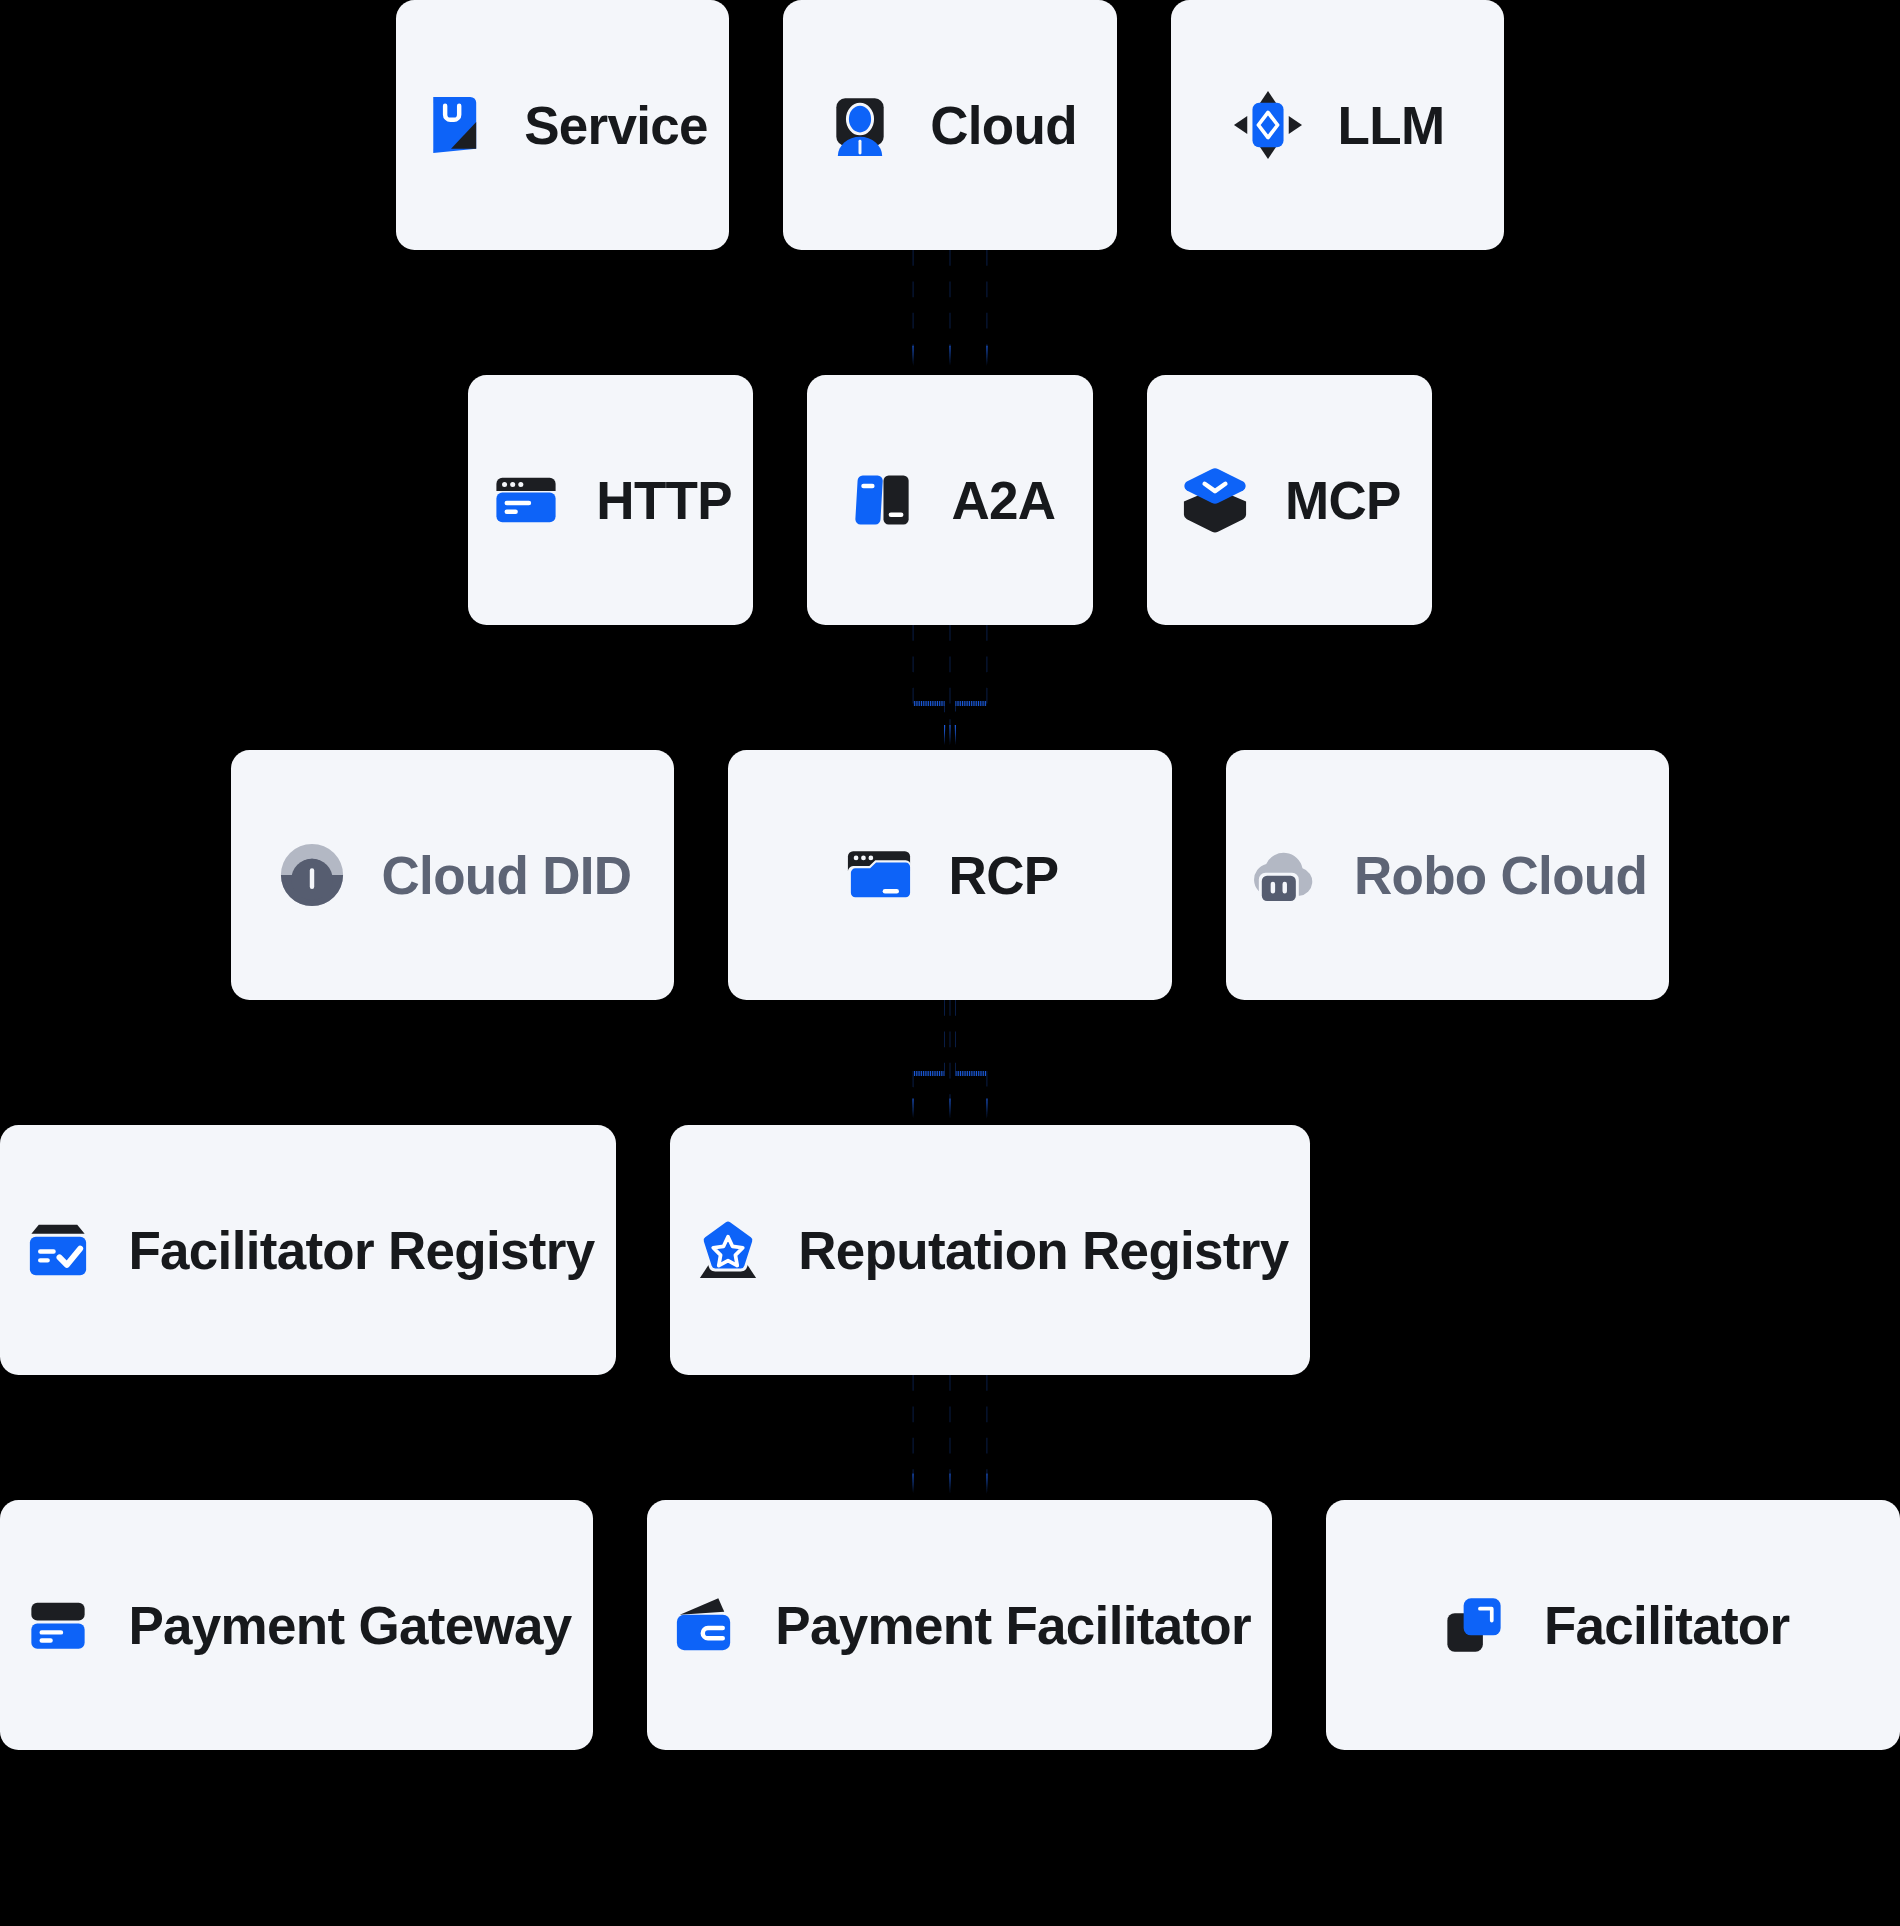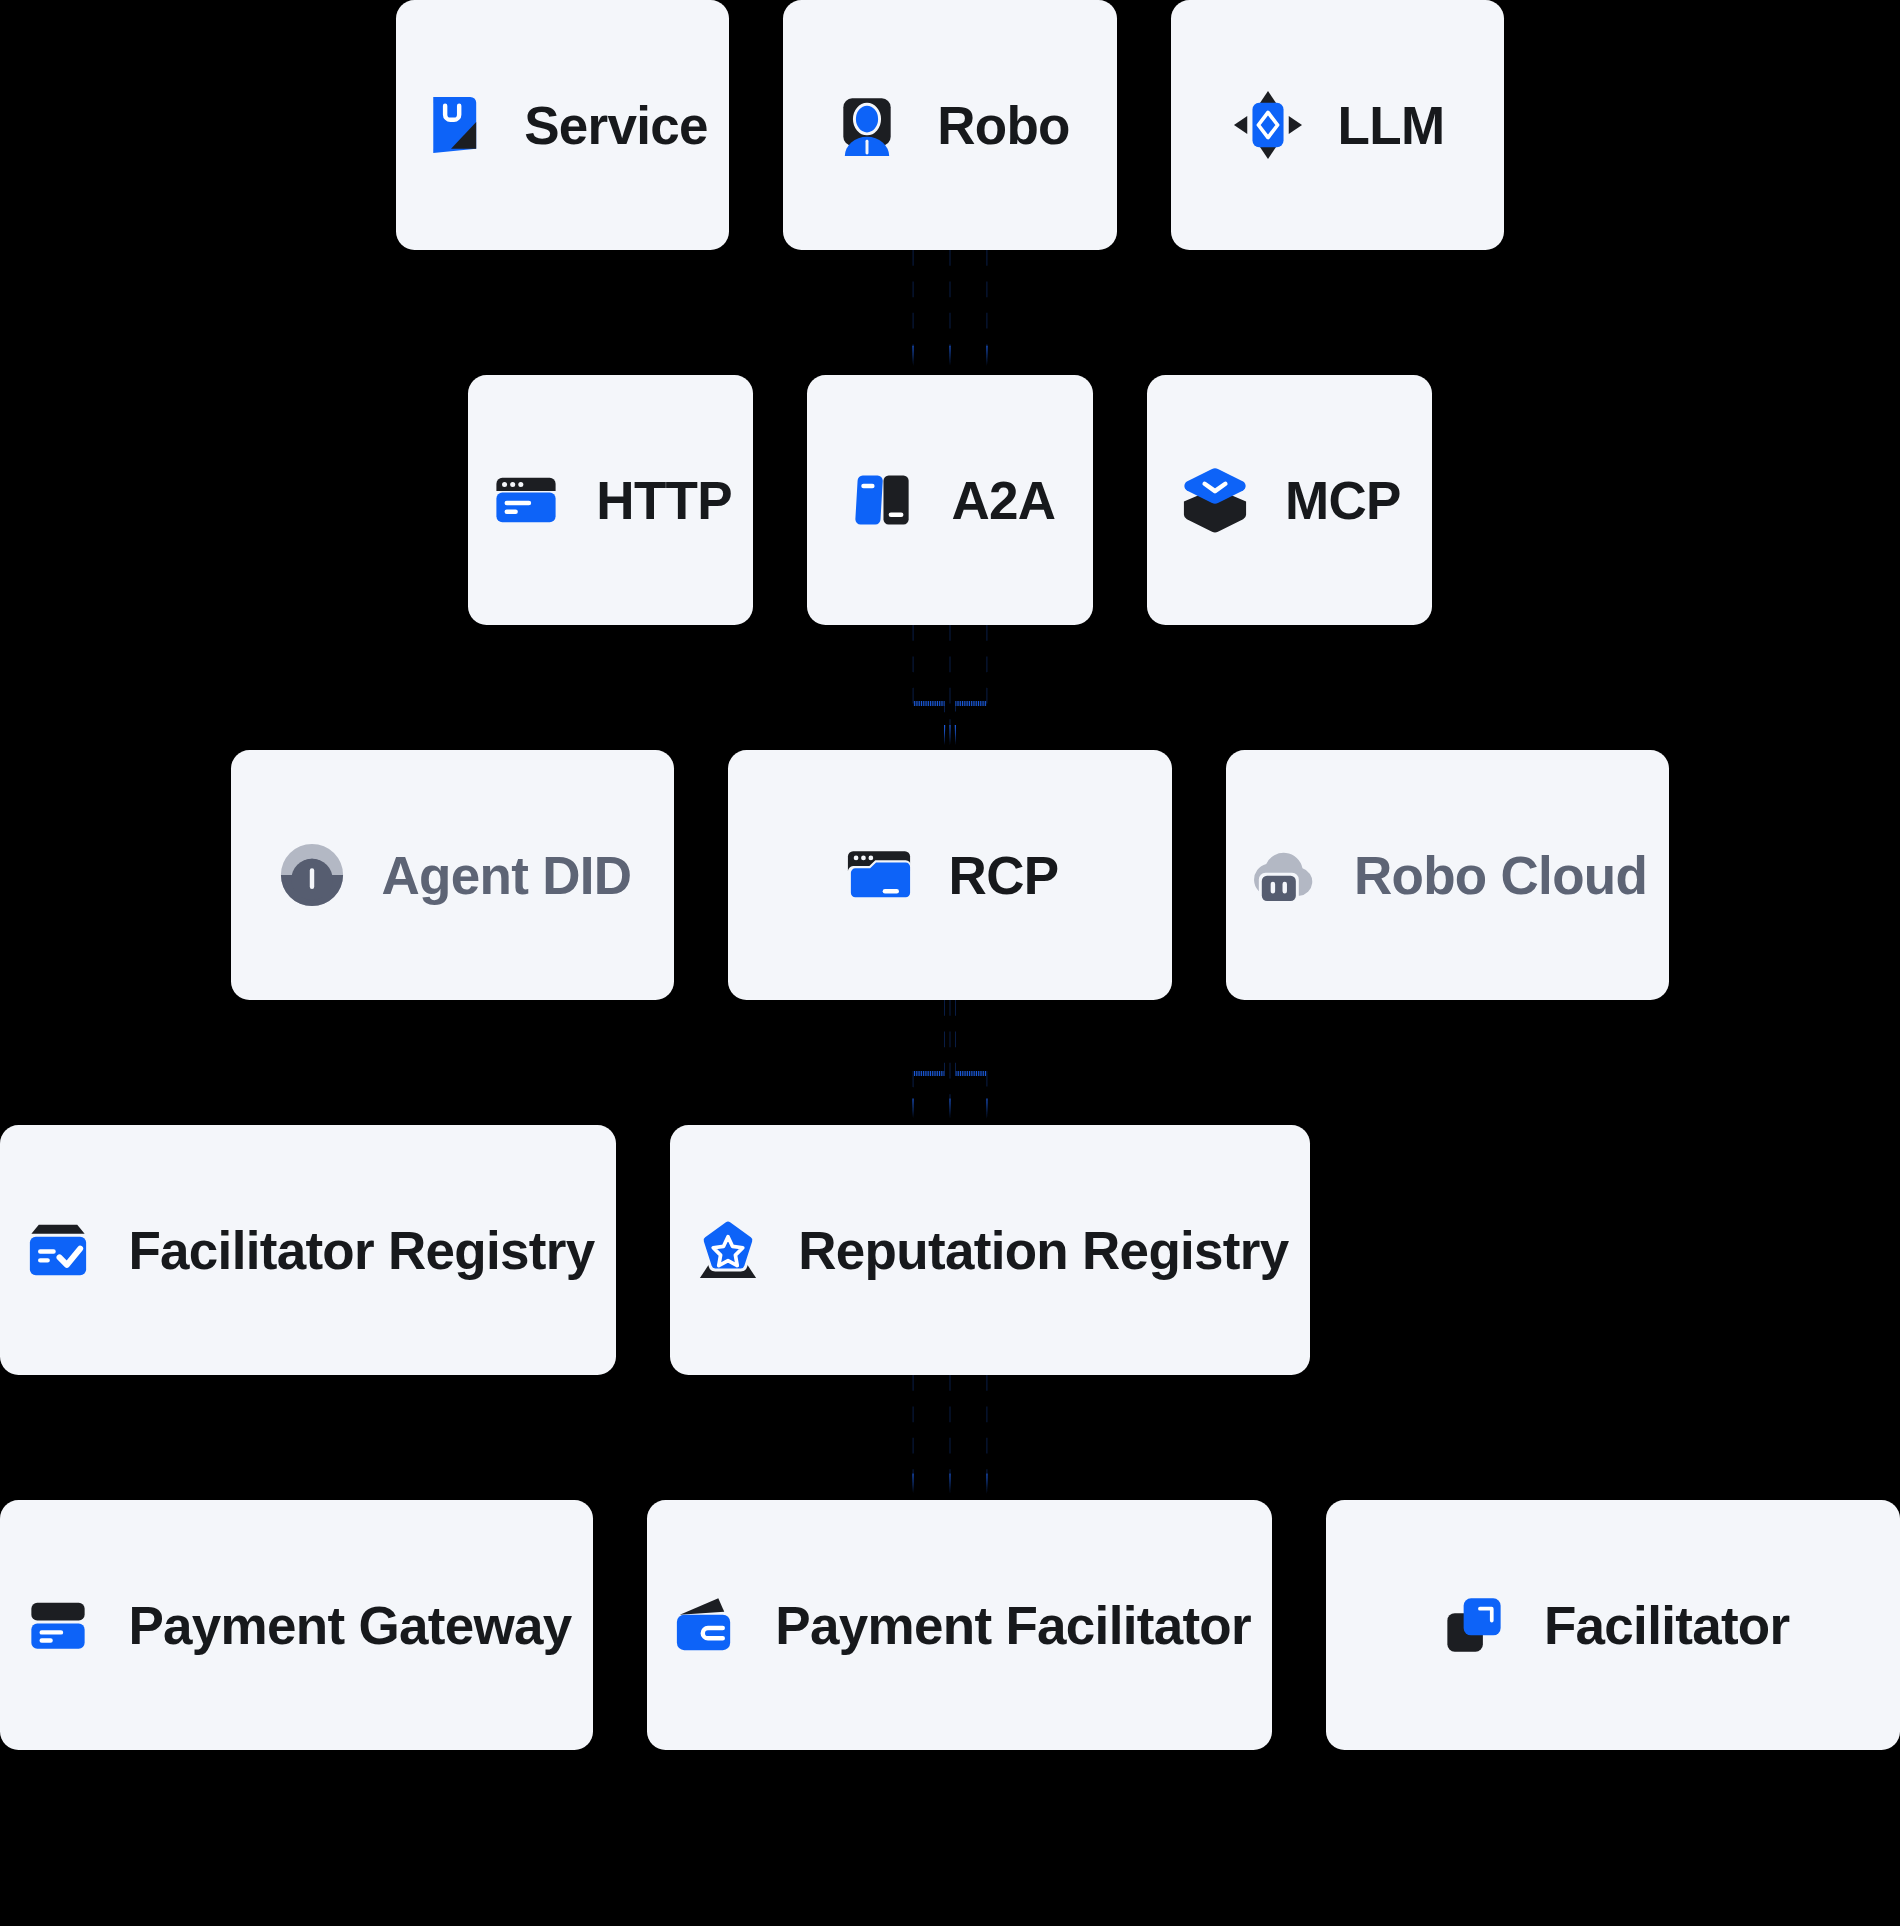--- a/index.html
+++ b/index.html
@@ -73,21 +73,21 @@
     </div>
     <div class="card">
       <span class="icon">
         <svg viewBox="0 0 100 100" width="74" height="74">
           <rect x="18" y="14" width="64" height="64" rx="12" fill="#1c1e22"></rect>
           <ellipse cx="50" cy="42" rx="17" ry="20" fill="#0d63f8" stroke="#f4f6fa" stroke-width="4"></ellipse>
           <path d="M20 92a30 26 0 0 1 60 0z" fill="#0d63f8"></path>
           <path d="M50 72v16" stroke="#f4f6fa" stroke-width="4" stroke-linecap="round"></path>
         </svg>
       </span>
-      <span class="label">Robo</span>
+      <span class="label">Cloud</span>
     </div>
     <div class="card">
       <span class="icon">
         <svg viewBox="0 0 100 100" width="74" height="74">
           <path d="M50 4 62 22H38z" fill="#1c1e22"></path>
           <path d="M50 96 62 78H38z" fill="#1c1e22"></path>
           <path d="M4 50 22 38v24z" fill="#1c1e22"></path>
           <path d="M96 50 78 38v24z" fill="#1c1e22"></path>
           <rect x="29" y="20" width="42" height="60" rx="9" fill="#0d63f8"></rect>
           <path d="M50 33 63 50 50 67 37 50z" fill="none" stroke="#ffffff" stroke-width="5" stroke-linejoin="round"></path>
@@ -168,21 +168,21 @@
     <div class="card muted">
       <span class="icon">
         <svg viewBox="0 0 100 100" width="74" height="74">
           <circle cx="50" cy="50" r="42" fill="#b3b8c4"></circle>
           <path d="M8 50a42 42 0 0 0 84 0H72a22 22 0 0 0-44 0z" fill="#565d70"></path>
           <path d="M28 52a22 22 0 0 1 44 0v6a42 42 0 0 1-44 0z" fill="#565d70"></path>
           <circle cx="50" cy="56" r="28" fill="#565d70"></circle>
           <path d="M50 44v22" stroke="#f4f6fa" stroke-width="6" stroke-linecap="round"></path>
         </svg>
       </span>
-      <span class="label">Agent DID</span>
+      <span class="label">Cloud DID</span>
     </div>
     <div class="card">
       <span class="icon">
         <svg viewBox="0 0 100 100" width="74" height="74">
           <path d="M8 25a7 7 0 0 1 7-7h70a7 7 0 0 1 7 7v20H8z" fill="#1c1e22"></path>
           <circle cx="19" cy="27" r="3.2" fill="#f4f6fa"></circle>
           <circle cx="29" cy="27" r="3.2" fill="#f4f6fa"></circle>
           <circle cx="39" cy="27" r="3.2" fill="#f4f6fa"></circle>
           <path d="M8 45a7 7 0 0 1 7-7h22l8-8h41a7 7 0 0 1 7 7v38a7 7 0 0 1-7 7H15a7 7 0 0 1-7-7z" fill="#f4f6fa"></path>
           <path d="M12 47a6 6 0 0 1 6-6h20l8-8h40a6 6 0 0 1 6 6v35a6 6 0 0 1-6 6H18a6 6 0 0 1-6-6z" fill="#0d63f8"></path>

